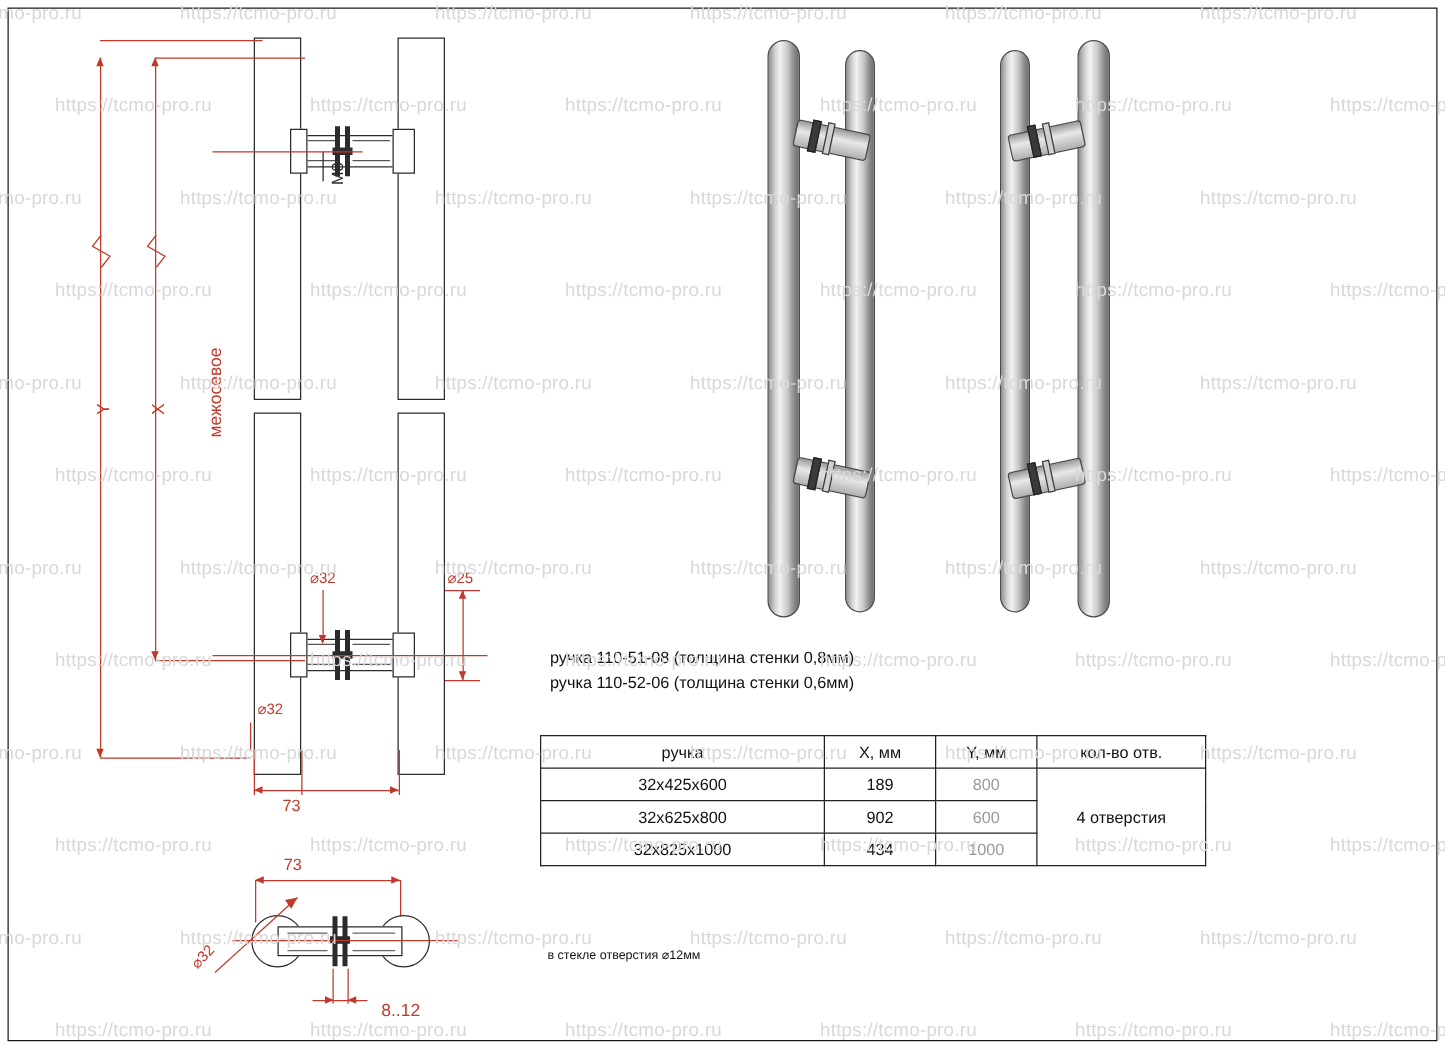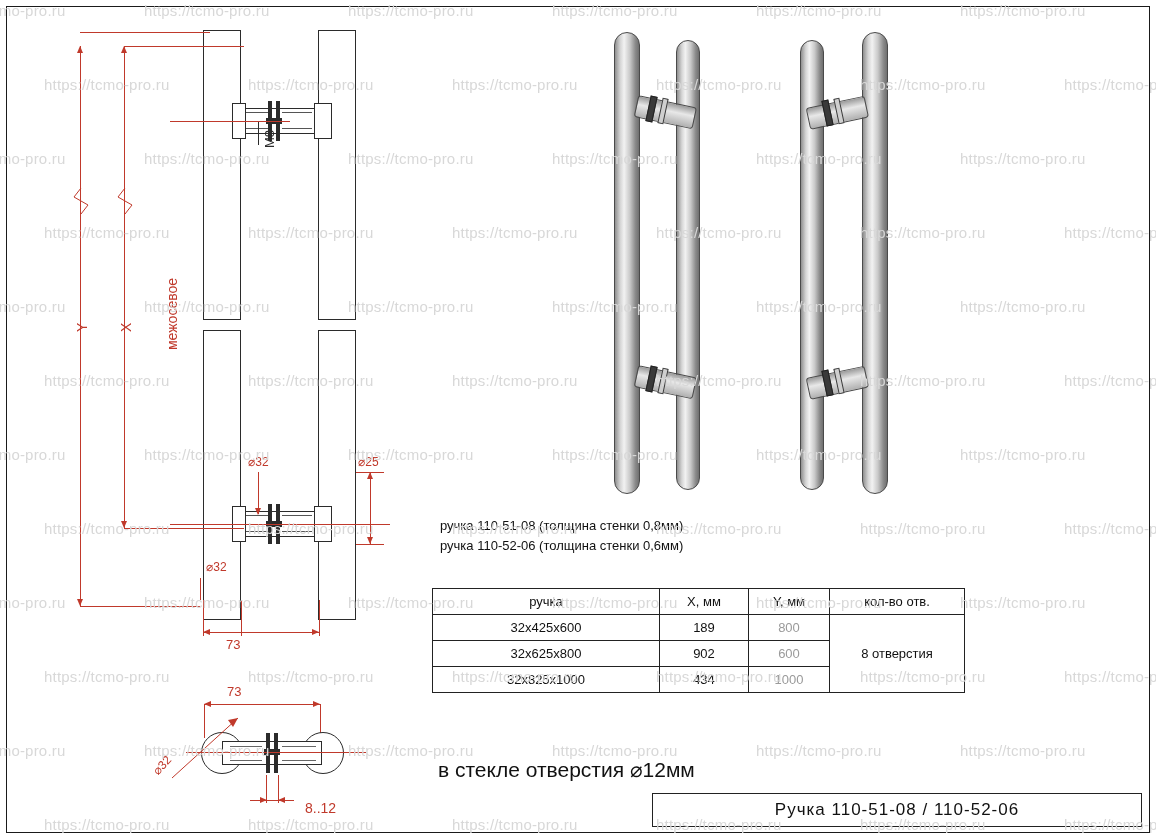--- a/index.html
+++ b/index.html
@@ -271,52 +271,49 @@
   <div class="tube" style="left:862px; top:32px; width:26px; height:462px; border-radius:13px;"></div>
   <div style="position:absolute; left:808px; top:108px; width:60px; height:22px; transform:rotate(-12deg); transform-origin:left center; background:linear-gradient(to bottom,#9a9a9a,#e8e8e8 40%,#b0b0b0); border:1px solid #4a4a4a; box-sizing:border-box; border-radius:3px;"></div>
   <div class="ring" style="left:824px; top:100px; width:7px; height:26px; transform:rotate(-12deg); background:#3a3a3a; border-color:#222;"></div>
   <div class="ring" style="left:836px; top:98px; width:6px; height:26px; transform:rotate(-12deg); background:#cfcfcf;"></div>
   <div style="position:absolute; left:808px; top:378px; width:60px; height:22px; transform:rotate(-12deg); transform-origin:left center; background:linear-gradient(to bottom,#9a9a9a,#e8e8e8 40%,#b0b0b0); border:1px solid #4a4a4a; box-sizing:border-box; border-radius:3px;"></div>
   <div class="ring" style="left:824px; top:370px; width:7px; height:26px; transform:rotate(-12deg); background:#3a3a3a; border-color:#222;"></div>
   <div class="ring" style="left:836px; top:368px; width:6px; height:26px; transform:rotate(-12deg); background:#cfcfcf;"></div>
 
   <div class="note" style="left:440px; top:518px;">ручка 110-51-08 (толщина стенки 0,8мм)</div>
   <div class="note" style="left:440px; top:538px;">ручка 110-52-06 (толщина стенки 0,6мм)</div>
-  <div class="note" style="left:438px; top:758px; font-size:21px;"><span>в стекле отверстия ⌀12мм</span></div>
+  <div class="note" style="left:438px; top:758px; font-size:10px;"><span>в стекле отверстия ⌀12мм</span></div>
 
   <table class="spec-table">
     <tbody>
         <tr>
       <th class="c-size">ручка</th>
       <th class="c-x">X, мм</th>
       <th class="c-y" style="color:#111">Y, мм</th>
       <th class="c-holes">кол-во отв.</th>
     </tr>
     <tr>
       <td class="c-size">32х425х600</td>
       <td class="c-x">189</td>
       <td class="c-y">800</td>
-      <td class="c-holes" rowspan="3">8 отверстия</td>
+      <td class="c-holes" rowspan="3">4 отверстия</td>
     </tr>
     <tr>
       <td class="c-size">32х625х800</td>
       <td class="c-x">902</td>
       <td class="c-y">600</td>
     </tr>
     <tr>
       <td class="c-size">32х825х1000</td>
       <td class="c-x">434</td>
       <td class="c-y">1000</td>
     </tr>
   </tbody>
     </table>
 
-  <div class="title-box">
-    <span>Ручка   110-51-08 / 110-52-06</span>
-  </div>
 
   <div id="watermarks">
       <div class="wm" style="left: -60px; top: 2px; color: rgb(216, 216, 216);">https://tcmo-pro.ru</div>
       <div class="wm" style="left: 144px; top: 2px; color: rgb(216, 216, 216);">https://tcmo-pro.ru</div>
       <div class="wm" style="left: 348px; top: 2px; color: rgb(216, 216, 216);">https://tcmo-pro.ru</div>
       <div class="wm" style="left: 552px; top: 2px; color: rgb(216, 216, 216);">https://tcmo-pro.ru</div>
       <div class="wm" style="left: 756px; top: 2px; color: rgb(216, 216, 216);">https://tcmo-pro.ru</div>
       <div class="wm" style="left: 960px; top: 2px; color: rgb(216, 216, 216);">https://tcmo-pro.ru</div>
       <div class="wm" style="left: 44px; top: 76px; color: rgb(216, 216, 216);">https://tcmo-pro.ru</div>
       <div class="wm" style="left: 248px; top: 76px; color: rgb(216, 216, 216);">https://tcmo-pro.ru</div>

